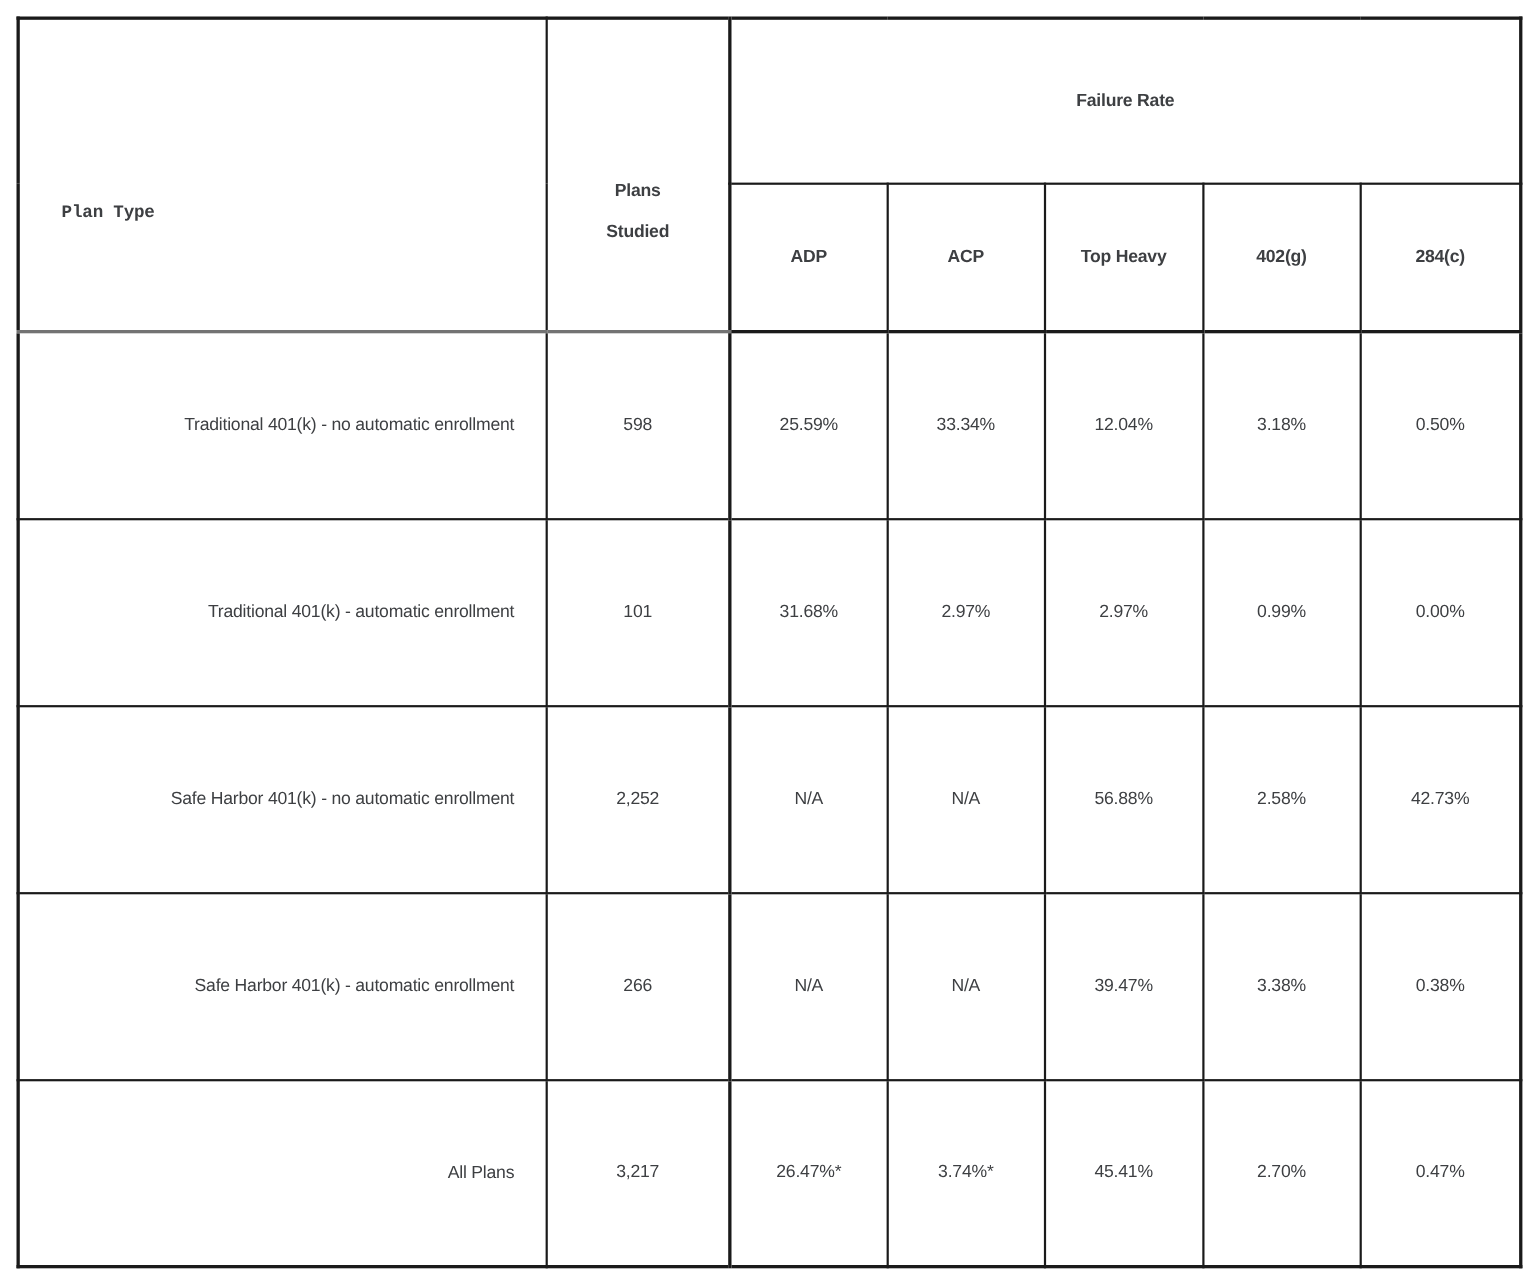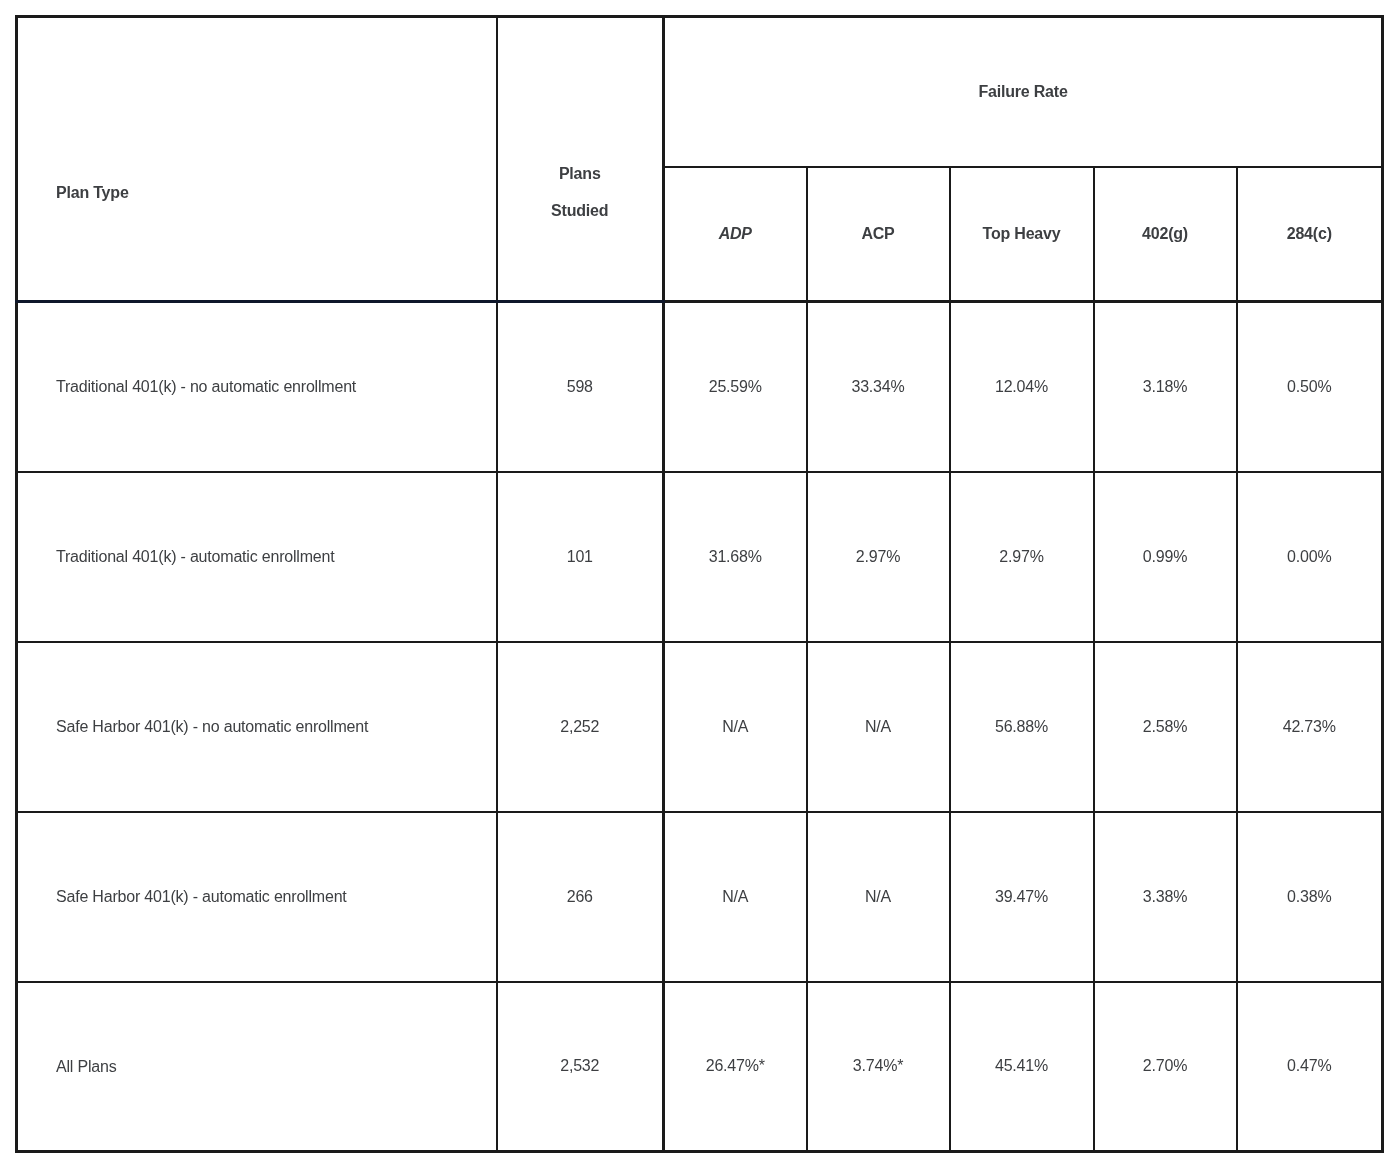--- a/index.html
+++ b/index.html
@@ -36,50 +36,51 @@
   }
   
   tr.hrow-top   { height: 150px; }
   tr.hrow-sub   { height: 135px; }
   tr.body-row   { height: 170px; }
 
   
   .plan-table th { font-weight: 700; }
   th.rowspan-h {
     padding-top: 67px;          
-    border-bottom: 3px solid #0f172a;
+    border-bottom: 3px solid #737373;
     margin-left: 44px;
   }
   th.plan-type-h {
     text-align: left;
     padding-left: 38px;
+    font-family: Liberation Mono, monospace;
   }
   th.plans-studied-h .wrap-narrow {
     display: inline-block;
     width: 92px;
     line-height: 2.3;
   }
   th.group-h {
     border-left: 3px solid #1a1a1a;
     border-bottom: 2px solid #1a1a1a;
   }
   tr.hrow-sub th {
     border-bottom: 3px solid #1a1a1a;
     line-height: 1.4;
   }
-  tr.hrow-sub th.first-sub { border-left: 3px solid #1a1a1a; font-style: italic; }
+  tr.hrow-sub th.first-sub { border-left: 3px solid #1a1a1a; }
   th.top-heavy-h .wrap-narrow {
     display: inline-block;
     width: 80px;
     line-height: 1.4;
   }
 
   
   td.plan-name {
-    text-align: left;
+    text-align: right;
     padding-left: 38px;
     padding-right: 28px;
     line-height: 1.95;
   }
   td.first-fr { border-left: 3px solid #1a1a1a; }
   td.thick-r, th.thick-r { border-right: 3px solid #1a1a1a; }
   tr.total-row td { font-weight: 400; }
 </style>
 </head>
 <body>
@@ -146,21 +147,21 @@
       <td class="thick-r">266</td>
       <td class="first-fr">N/A</td>
       <td>N/A</td>
       <td>39.47%</td>
       <td>3.38%</td>
       <td>0.38%</td>
     </tr>
 
     <tr class="body-row total-row">
       <td class="plan-name">All Plans</td>
-      <td class="thick-r">2,532</td>
+      <td class="thick-r">3,217</td>
       <td class="first-fr">26.47%*</td>
       <td>3.74%*</td>
       <td>45.41%</td>
       <td>2.70%</td>
       <td>0.47%</td>
     </tr>
   </tbody>
     </table>
 </div>
 

